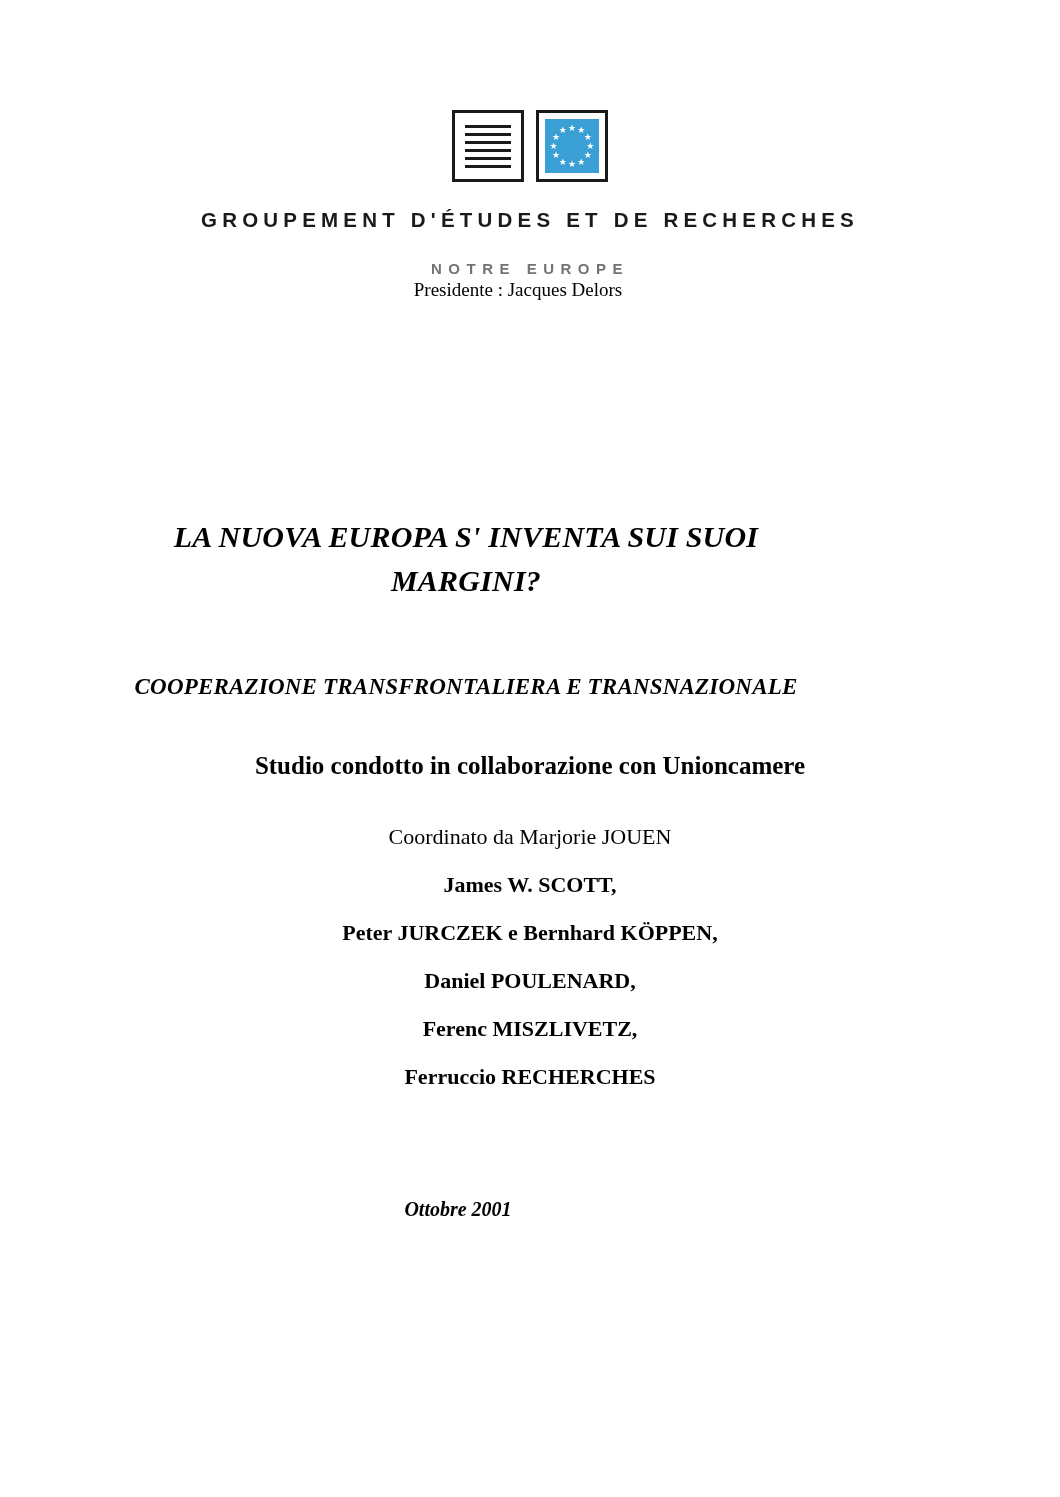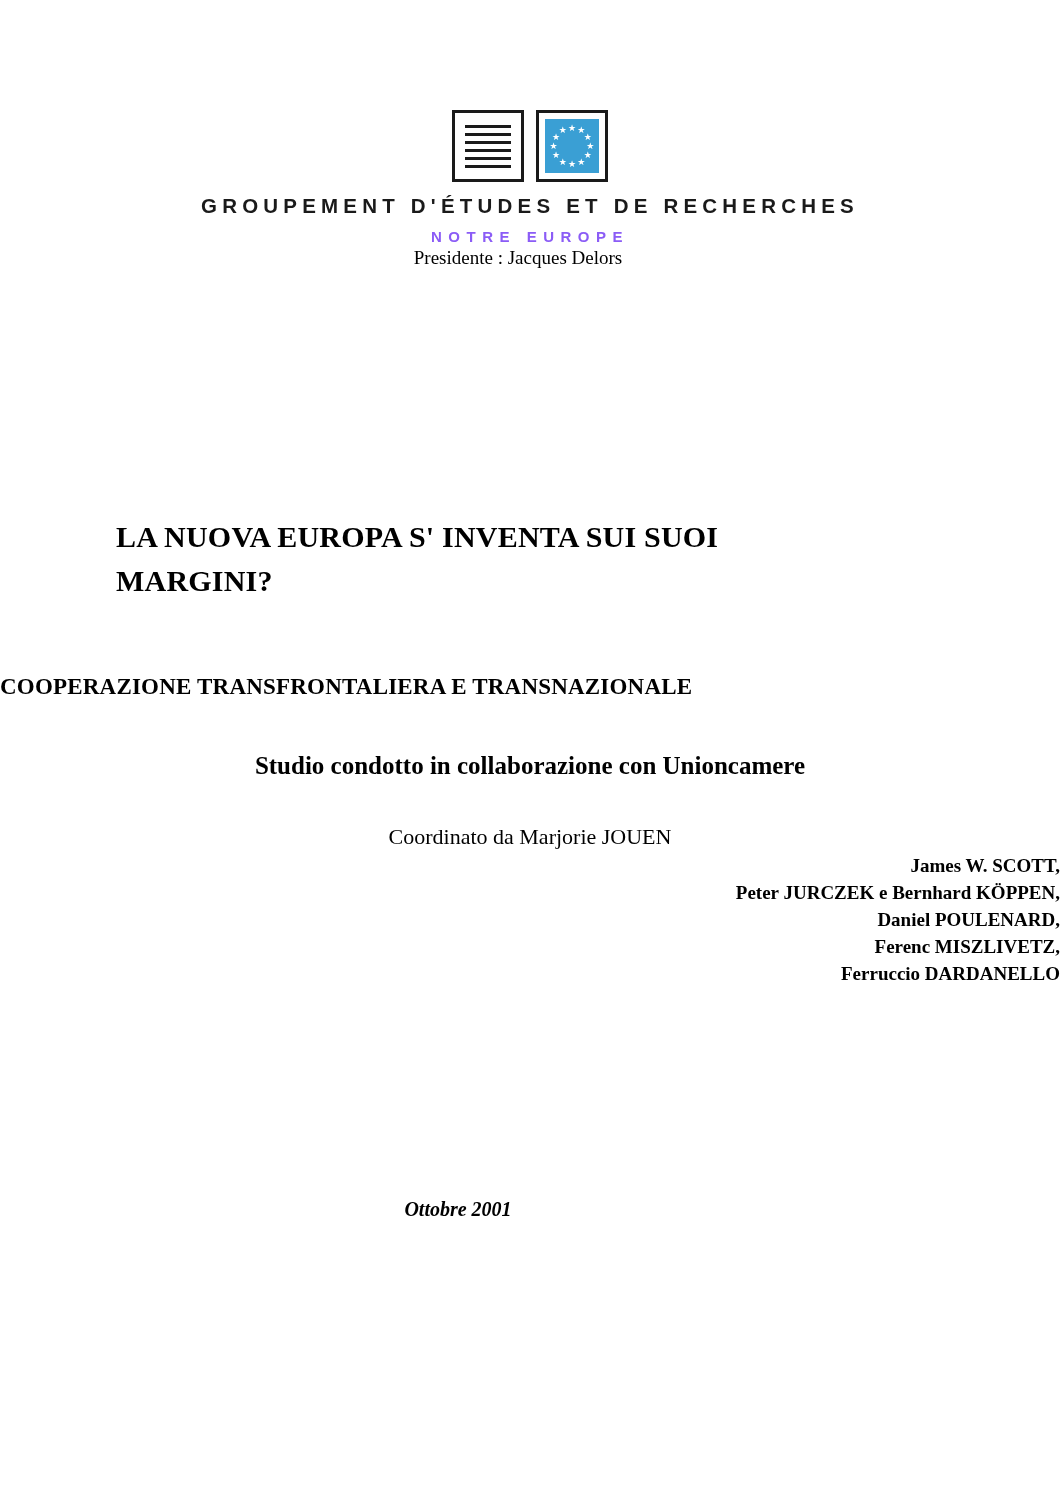--- a/index.html
+++ b/index.html
@@ -69,51 +69,53 @@
     color: #ffffff;
     font-size: 9px;
     line-height: 9px;
     width: 9px;
     height: 9px;
     text-align: center;
     transform: translate(-50%, -50%);
   }
 
   .org-name {
-    margin-top: 12px;
+    margin-top: 26px;
     font-family: "Liberation Sans", sans-serif;
     font-weight: bold;
     font-size: 20.5px;
     letter-spacing: 5.2px;
     color: #1a1a1a;
     white-space: nowrap;
   }
   .org-sub {
-    margin-top: 10px;
+    margin-top: 28px;
     font-family: "Liberation Sans", sans-serif;
     font-weight: bold;
     font-size: 15px;
     letter-spacing: 6.5px;
-    color: #8b5cf6;
+    color: #737373;
   }
   .president {
     margin-top: 2px;
     font-family: "Liberation Serif", serif;
     font-size: 19px;
     color: #000000;
     position: relative;
     left: -12px;
   }
 
   
   .title-block {
     position: absolute;
     top: 515px;
     left: 0;
     width: 932px;
+    text-align: center;
+    font-style: italic;
   }
   .doc-title {
     font-family: "Liberation Serif", serif;
     font-weight: bold;
     font-size: 30px;
     line-height: 1.45;
     letter-spacing: 0.2px;
     margin: 0 auto;
     width: 700px;
   }
@@ -138,25 +140,24 @@
     font-weight: bold;
     font-size: 25px;
   }
   .coordinator {
     margin-top: 44px;
     font-family: "Liberation Serif", serif;
     font-weight: normal;
     font-size: 22px;
   }
   .author {
-    margin-top: 5px;
-    font-family: "Liberation Serif", serif;
-    font-weight: bold;
-    font-size: 19px;
-    text-align: right;
+    margin-top: 22px;
+    font-family: "Liberation Serif", serif;
+    font-weight: bold;
+    font-size: 22px;
   }
 
   
   .date-block {
     position: absolute;
     top: 1198px;
     left: 0;
     width: 916px;
     text-align: center;
   }
@@ -211,20 +212,20 @@
     <div class="doc-subtitle">COOPERAZIONE TRANSFRONTALIERA E TRANSNAZIONALE</div>
   </div>
 
   <div class="credits-block">
     <div class="collab">Studio condotto in collaborazione con Unioncamere</div>
     <div class="coordinator">Coordinato da Marjorie JOUEN</div>
     <div class="author">James W. SCOTT,</div>
     <div class="author">Peter JURCZEK e Bernhard KÖPPEN,</div>
     <div class="author">Daniel POULENARD,</div>
     <div class="author">Ferenc MISZLIVETZ,</div>
-    <div class="author">Ferruccio DARDANELLO</div>
+    <div class="author">Ferruccio RECHERCHES</div>
   </div>
 
   <div class="date-block">
     <div class="doc-date">Ottobre 2001</div>
   </div>
 
 </div>
 
 </body></html>

